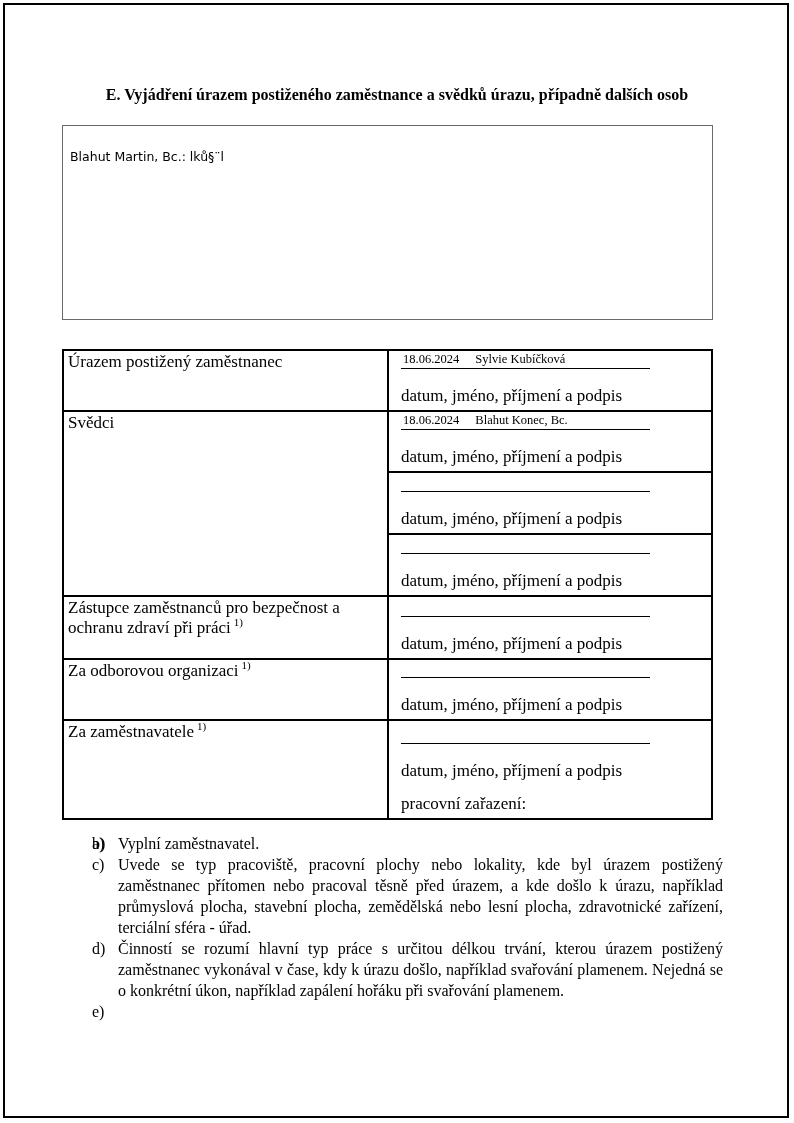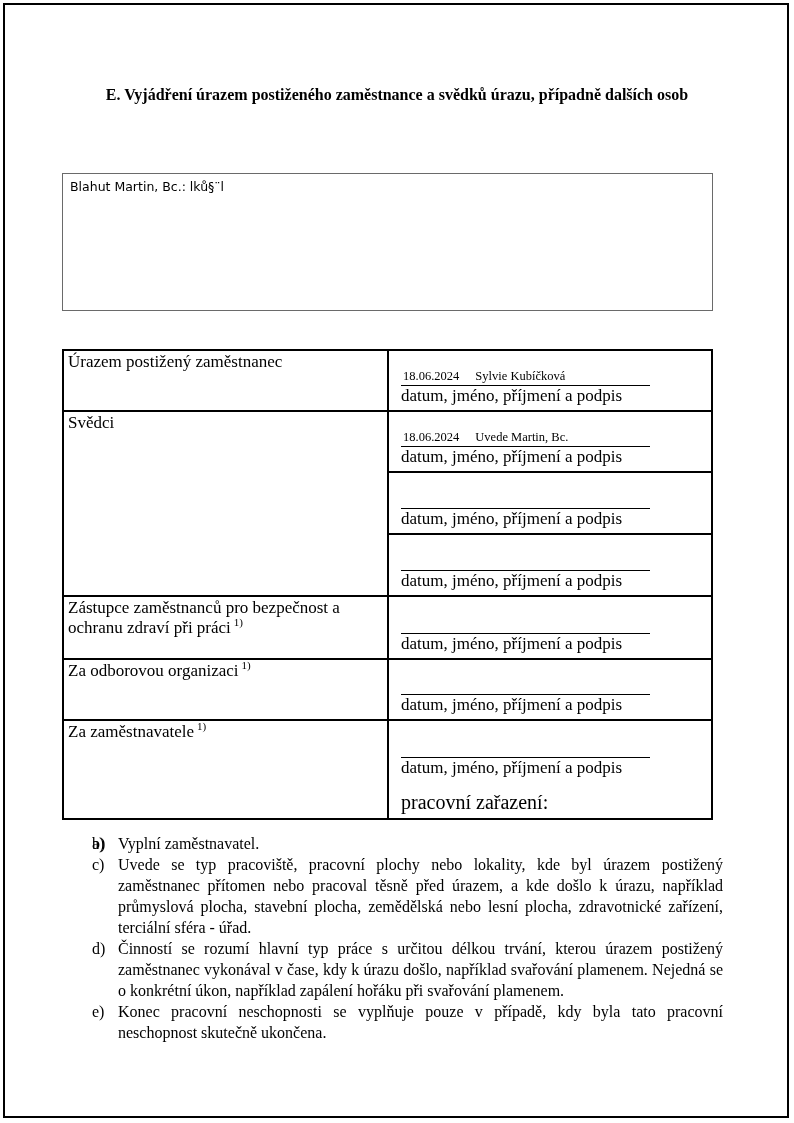--- a/index.html
+++ b/index.html
@@ -10,24 +10,24 @@
   }
   .page-border {
     position:absolute; left:3px; top:3px; width:786px; height:1115px;
     border:2px solid #000; box-sizing:border-box; pointer-events:none;
   }
   .title {
     position:absolute; top:86px; left:0; width:794px;
     text-align:center; font-weight:bold; font-size:16px;
   }
   .statement-box {
-    position:absolute; left:62px; top:125px; width:651px; height:138px;
+    position:absolute; left:62px; top:125px; width:651px; height:195px;
     border:1px solid #6a6a6a; box-sizing:border-box;
     font-family:"DejaVu Sans", sans-serif; font-size:12.5px;
-    padding:5px 7px; line-height:1.3;margin-top:48px;
+    padding:23px 7px; line-height:1.3;
   }
   table.sig-table {
     position:absolute; left:62px; top:349px; width:651px;
     border-collapse:collapse; table-layout:fixed;
   }
   table.sig-table td {
     border:2px solid #000; box-sizing:border-box;
   }
   td.label-cell {
     vertical-align:top; padding:1px 4px 2px 4px;
@@ -36,22 +36,22 @@
   td.sig-cell {
     vertical-align:bottom; padding:0 0 4px 12px; width:279px;
   }
   sup.fnref { font-size:11px; vertical-align:super; margin-left:3px; line-height:0; }
   .sig-line {
     display:flex; gap:16px; align-items:flex-end;
     width:247px; min-height:16px;
     border-bottom:1.5px solid #000;
     font-size:12.5px; padding:0 0 1px 2px; white-space:nowrap;
   }
-  .sig-caption { font-size:17px; margin-top:0; }
-  .extra-label { font-size:20px; margin-top:13px; }
+  .sig-caption { font-size:17px; margin-top:17px; }
+  .extra-label { font-size:17px; margin-top:13px; }
   .footnotes {
     position:absolute; left:92px; top:833px; width:631px;
     font-size:16px; line-height:21px;
   }
   .fn { position:relative; padding-left:26px; text-align:justify; }
   .fn-marker { position:absolute; left:0; top:0; }
 </style>
 </head>
 <body>
 
@@ -82,21 +82,21 @@
   </tr>
 
   <tr>
     <td class="label-cell" rowspan="3" style="height:185px;">
       <span>Svědci</span><sup class="fnref"></sup>
     </td>
     <td class="sig-cell" style="height:61px;">
       <div class="sig">
         <div class="sig-line">
           <span>18.06.2024</span>
-          <span>Uvede Martin, Bc.</span>
+          <span>Blahut Konec, Bc.</span>
         </div>
         <div class="sig-caption">datum, jméno, příjmení a podpis</div>
       </div>
     </td>
   </tr>
   <tr>
     <td class="sig-cell" style="height:62px;">
       <div class="sig">
         <div class="sig-line">
           <span></span>
@@ -177,15 +177,14 @@
   <div class="fn">
     <span class="fn-marker">c)</span>
     <span class="fn-text">Uvede se typ pracoviště, pracovní plochy nebo lokality, kde byl úrazem postižený zaměstnanec přítomen nebo pracoval těsně před úrazem, a kde došlo k úrazu, například průmyslová plocha, stavební plocha, zemědělská nebo lesní plocha, zdravotnické zařízení, terciální sféra - úřad.</span>
   </div>
   <div class="fn">
     <span class="fn-marker">d)</span>
     <span class="fn-text">Činností se rozumí hlavní typ práce s určitou délkou trvání, kterou úrazem postižený zaměstnanec vykonával v čase, kdy k úrazu došlo, například svařování plamenem. Nejedná se o konkrétní úkon, například zapálení hořáku při svařování plamenem.</span>
   </div>
   <div class="fn">
     <span class="fn-marker">e)</span>
-    <span class="fn-text">Konec pracovní neschopnosti se vyplňuje pouze v případě, kdy byla tato pracovní neschopnost skutečně ukončena.</span>
   </div>
 </div>
 
 </body></html>

